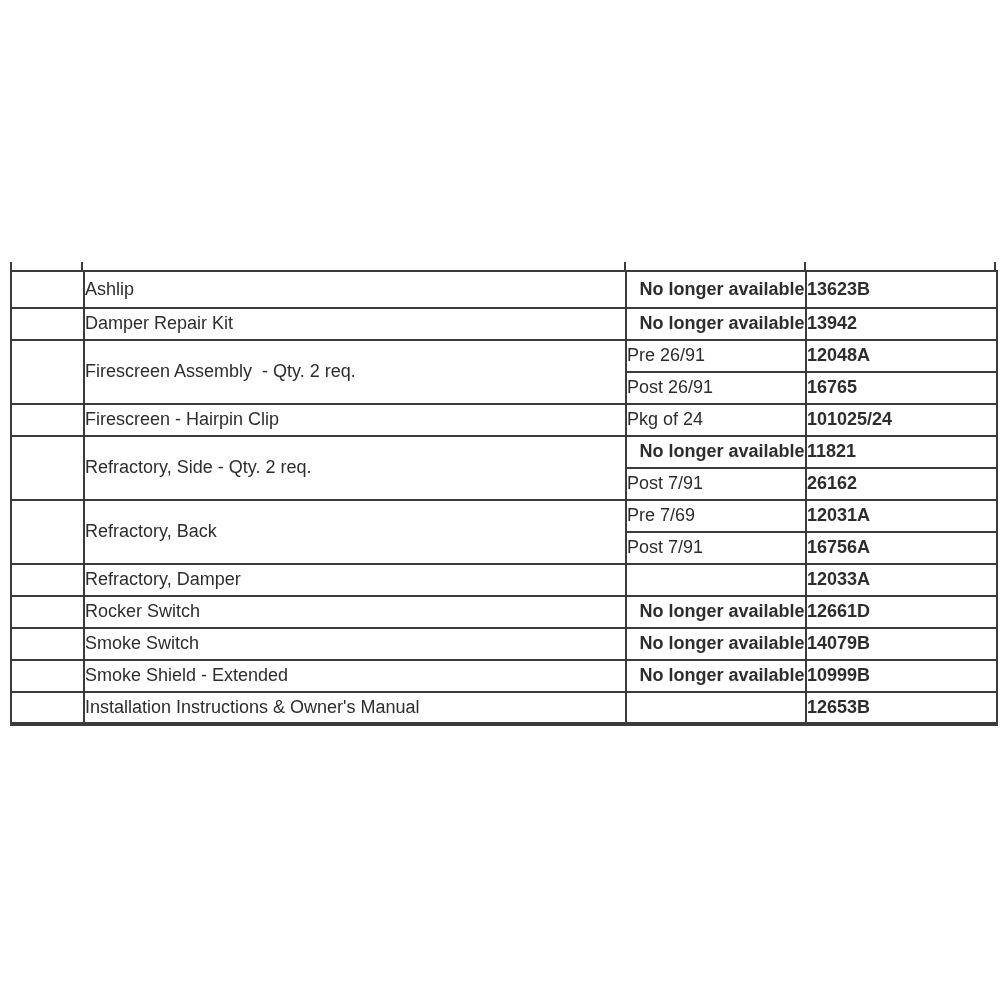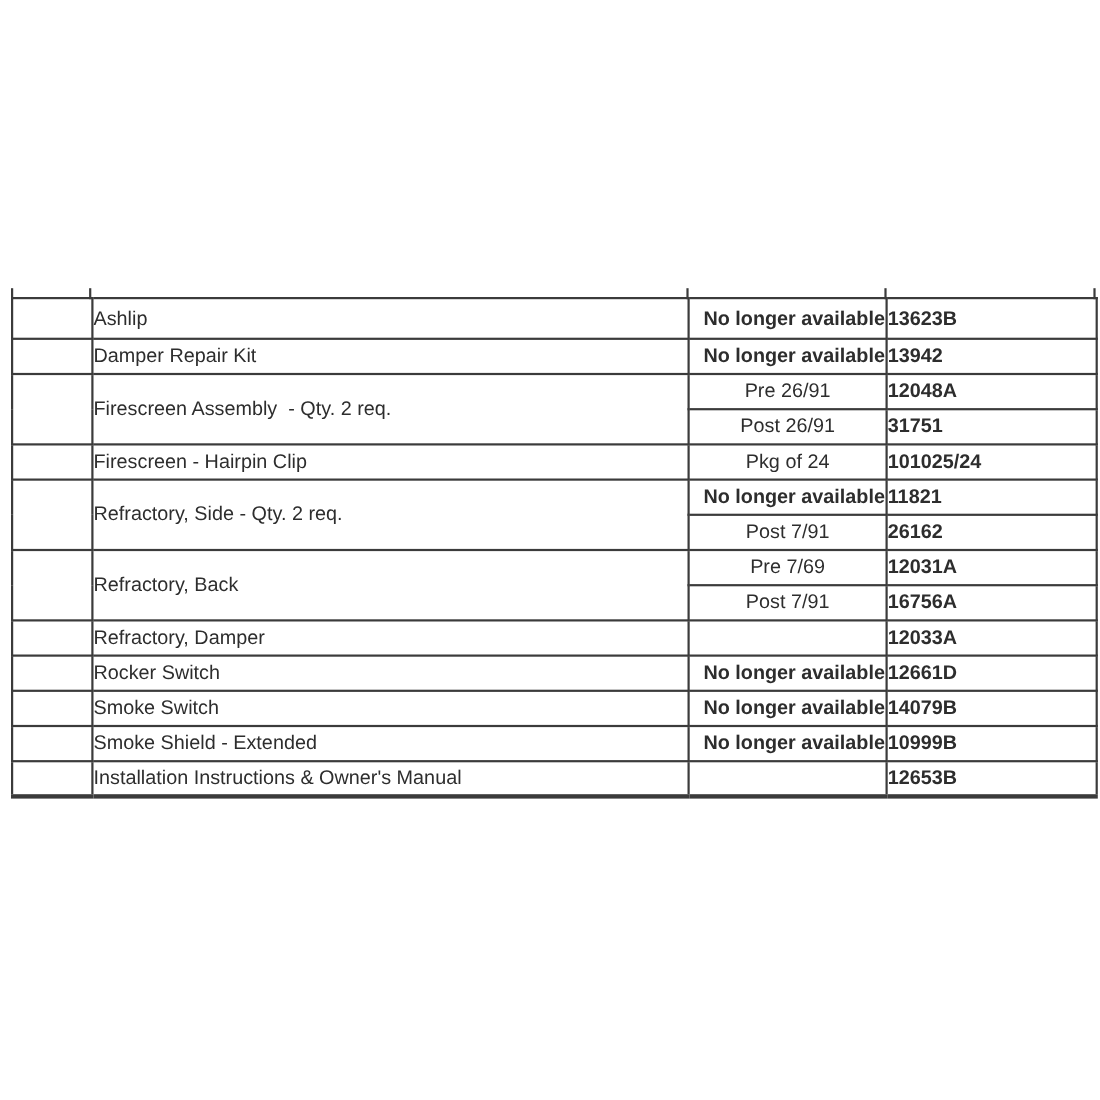--- a/index.html
+++ b/index.html
@@ -41,21 +41,21 @@
   table.parts tr.first { height: 37px; }
   table.parts tr.last td { border-bottom-width: 4px; }
   td.c-blank { }
   td.c-desc {
     text-align: left;
     padding-left: 19px;
     padding-right: 4px;
     white-space: pre;
   }
   td.c-avail {
-    text-align: center;
+    text-align: left;
     padding-left: 20px;
     white-space: nowrap;
   }
   td.c-avail.bold {
     font-weight: bold;
     text-align: center;
     padding-left: 12px;
     letter-spacing: 0;
   }
   td.c-part {
@@ -98,21 +98,21 @@
           <td class="c-part">13942</td>
         </tr>
         <tr>
           <td class="c-blank" rowspan="2"></td>
           <td class="c-desc" rowspan="2">Firescreen Assembly  - Qty. 2 req.</td>
           <td class="c-avail">Pre 26/91</td>
           <td class="c-part">12048A</td>
         </tr>
         <tr>
           <td class="c-avail">Post 26/91</td>
-          <td class="c-part">31751</td>
+          <td class="c-part">16765</td>
         </tr>
         <tr>
           <td class="c-blank" rowspan="1"></td>
           <td class="c-desc" rowspan="1">Firescreen - Hairpin Clip</td>
           <td class="c-avail">Pkg of 24</td>
           <td class="c-part">101025/24</td>
         </tr>
         <tr>
           <td class="c-blank" rowspan="2"></td>
           <td class="c-desc" rowspan="2">Refractory, Side - Qty. 2 req.</td>

